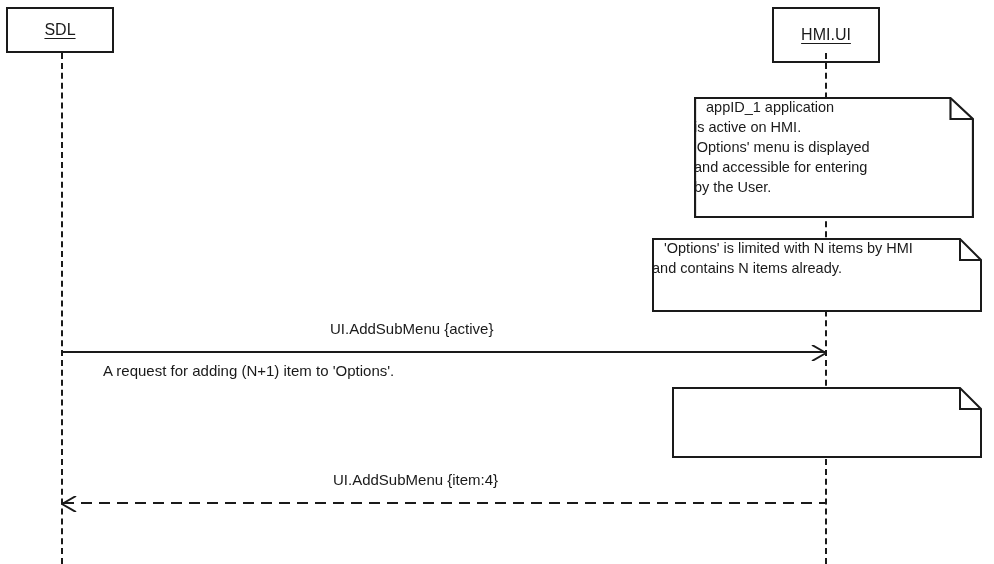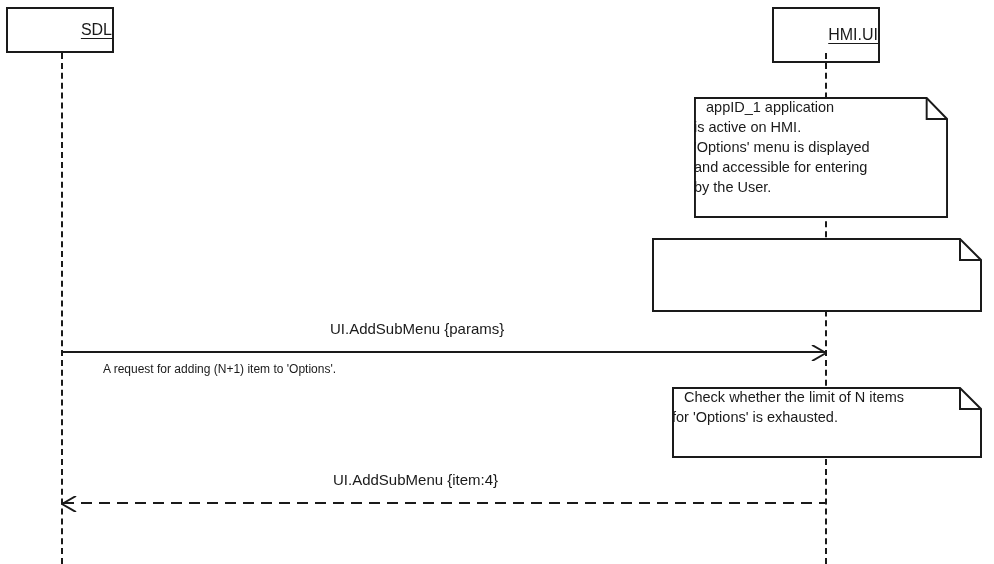--- a/index.html
+++ b/index.html
@@ -21,21 +21,21 @@
   }
 
   
   .lifeline-head {
     position: absolute;
     box-sizing: border-box;
     border: 2px solid #1a1a1a;
     background: #ffffff;
     display: flex;
     align-items: center;
-    justify-content: flex-end;
+    justify-content: center;
   }
   .lifeline-head .head-label {
     font-size: 16px;
     color: #1a1a1a;
     text-decoration: underline;
     text-underline-offset: 3px;
     white-space: nowrap;
   }
   .lifeline-stem {
     position: absolute;
@@ -91,76 +91,76 @@
   }
   .msg-label {
     position: absolute;
     font-size: 15px;
     color: #1a1a1a;
     white-space: nowrap;
     z-index: 4;
   }
   .msg-sublabel {
     position: absolute;
-    font-size: 12px;
+    font-size: 15px;
     color: #1a1a1a;
     white-space: nowrap;
     z-index: 4;
   }
 </style>
 </head>
 <body>
 
 <div id="diagram">
 
   <div class="lifeline-head" style="left:6px; top:7px; width:108px; height:46px;">
     <span class="head-label">SDL</span>
   </div>
   <div class="lifeline-stem" style="left:61px; top:53px; height:511px;"></div>
 
   <div class="lifeline-head" style="left:772px; top:7px; width:108px; height:56px;">
     <span class="head-label">HMI.UI</span>
   </div>
   <div class="lifeline-stem" style="left:825px; top:53px; height:511px;"></div>
 
-  <div class="note" style="left:694px; top:97px; width:254px; height:121px;">
+  <div class="note" style="left:694px; top:97px; width:280px; height:121px;">
     <span class="note-shape">
       <svg viewBox="0 0 262 121" preserveAspectRatio="none">
         <path d="M1,1 L240,1 L261,22 L261,120 L1,120 Z" fill="#ffffff" stroke="#1a1a1a" stroke-width="2"></path>
         <path d="M240,1 L240,22 L261,22" fill="none" stroke="#1a1a1a" stroke-width="2"></path>
       </svg>
     </span>
     <span class="note-text">appID_1 application
 is active on HMI.
 'Options' menu is displayed
 and accessible for entering
 by the User.</span>
   </div>
 
   <div class="note" style="left:652px; top:238px; width:330px; height:74px;">
     <span class="note-shape">
       <svg viewBox="0 0 330 74" preserveAspectRatio="none">
         <path d="M1,1 L308,1 L329,22 L329,73 L1,73 Z" fill="#ffffff" stroke="#1a1a1a" stroke-width="2"></path>
         <path d="M308,1 L308,22 L329,22" fill="none" stroke="#1a1a1a" stroke-width="2"></path>
       </svg>
     </span>
+    <span class="note-text" style="padding-top:14px;">'Options' is limited with N items by HMI
+and contains N items already.</span>
   </div>
 
   <div class="note" style="left:672px; top:387px; width:310px; height:71px;">
     <span class="note-shape">
       <svg viewBox="0 0 310 71" preserveAspectRatio="none">
         <path d="M1,1 L288,1 L309,22 L309,70 L1,70 Z" fill="#ffffff" stroke="#1a1a1a" stroke-width="2"></path>
         <path d="M288,1 L288,22 L309,22" fill="none" stroke="#1a1a1a" stroke-width="2"></path>
       </svg>
     </span>
-    <span class="note-text" style="padding-top:13px;">Check whether the limit of N items
-for 'Options' is exhausted.</span>
   </div>
 
-  <div class="msg-label" style="left:330px; top:320px;">UI.AddSubMenu {params}</div>
+  <div class="msg-label" style="left:330px; top:320px;">UI.AddSubMenu {active}</div>
   <div class="message" style="left:62px; top:352px; width:764px; height:2px;">
     <span class="msg-line">
       <svg viewBox="0 0 764 14" preserveAspectRatio="none">
         <line x1="0" y1="7" x2="763" y2="7" stroke="#1a1a1a" stroke-width="2"></line>
       </svg>
     </span>
     <span style="position:absolute; right:-1px; top:-7px; width:16px; height:16px;">
       <svg width="16" height="16" viewBox="0 0 16 16">
         <path d="M1,0 L15,8 L1,16" fill="none" stroke="#1a1a1a" stroke-width="2"></path>
       </svg>

